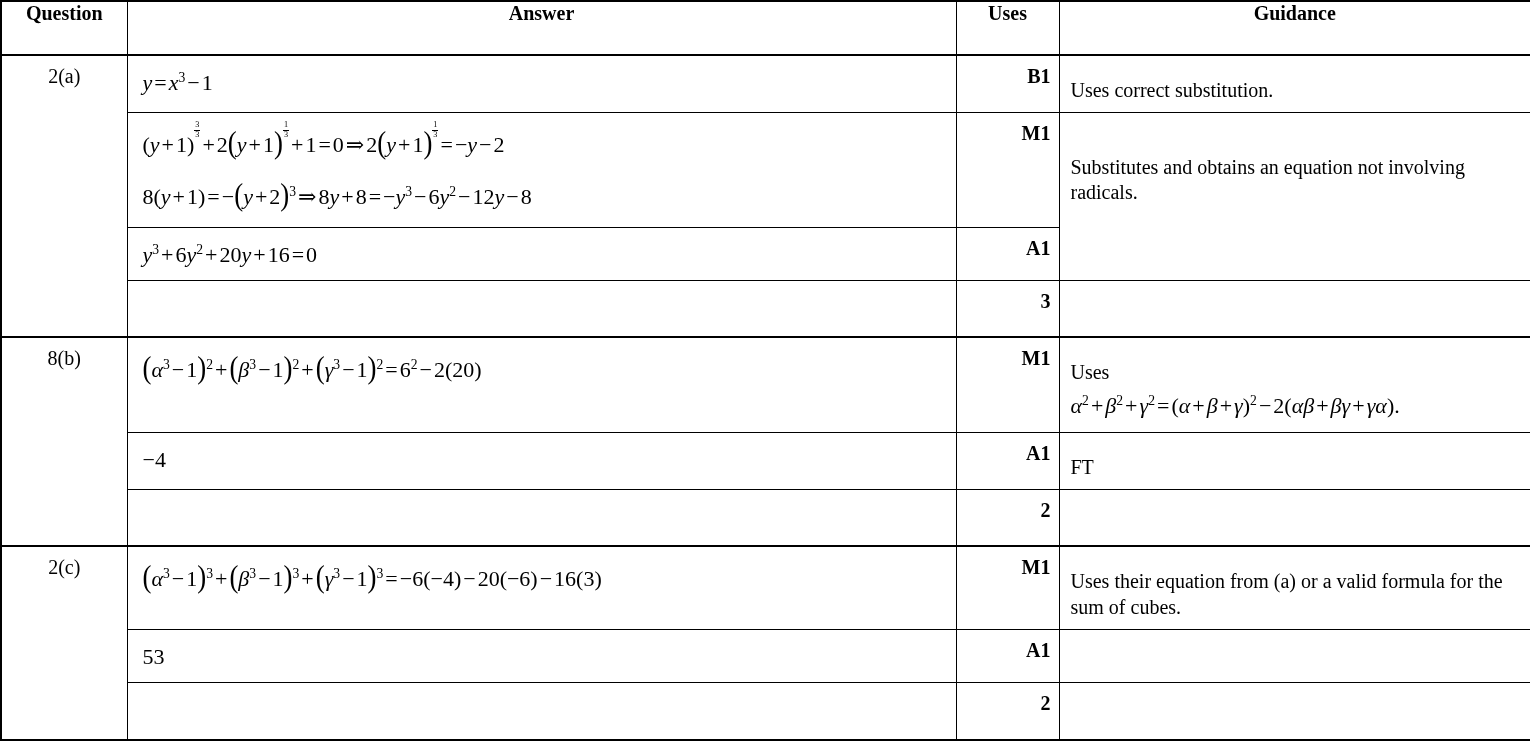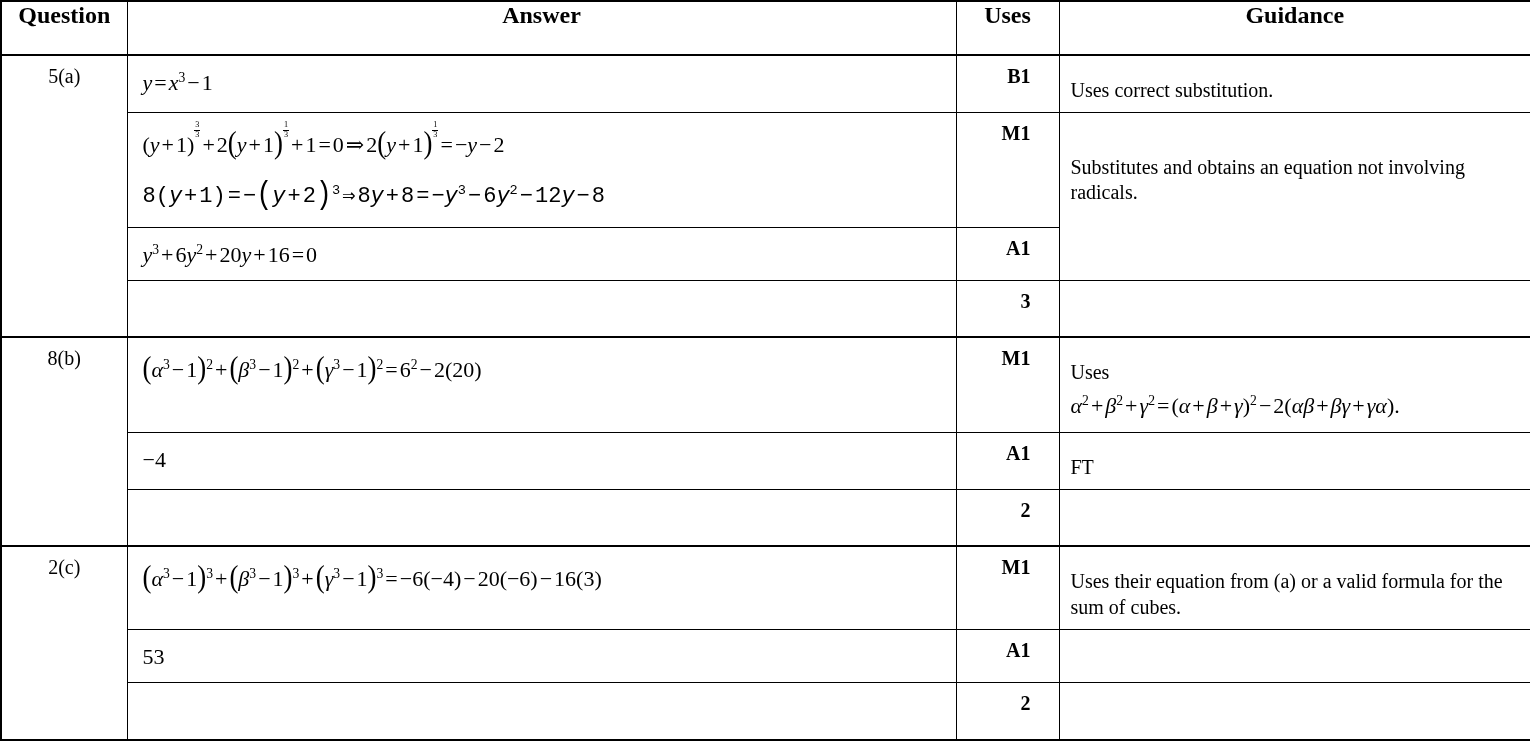--- a/index.html
+++ b/index.html
@@ -29,21 +29,21 @@
     vertical-align: top;
     background: #ffffff;
   }
   
   table.ms { border: 2px solid #000000; }
 
   
   thead th {
     background: #f2f2f2;
     font-weight: bold;
-    font-size: 24px;
+    font-size: 20px;
     text-align: center;
     vertical-align: middle;
     height: 52px;
     border-bottom: 2px solid #000000;
   }
 
   
   tr.group-start > td { border-top: 2px solid #000000; }
 
   .cell {
@@ -53,21 +53,21 @@
   td.q-cell .cell {
     text-align: center;
     font-size: 20px;
     padding-top: 9px;
   }
   td.marks-cell .cell {
     text-align: right;
     font-weight: bold;
     font-size: 20px;
     padding-top: 9px;
-    padding-right: 28px;
+    padding-right: 8px;
   }
   td.guid-cell .cell {
     font-size: 20px;
     line-height: 1.28;
     padding-left: 11px;
     padding-top: 22px;
   }
   td.ans-cell .cell {
     font-size: 21px;
     padding-left: 15px;
@@ -105,21 +105,21 @@
     border-top: 1px solid #000;
     padding: 0 1px;
   }
   .bigpar {
     display: inline-block;
     font-size: 1.22em;
     transform: scaleY(1.18);
     vertical-align: baseline;
   }
   .mline { display: block; }
-  .mline + .mline { margin-top: 11px; font-family: Liberation Mono, monospace; }
+  .mline + .mline { margin-top: 11px; }
   .guid-math { font-size: 22px; display: block; margin-top: 3px; }
 </style>
 </head>
 <body>
 
 <table class="ms">
   <colgroup>
     <col class="c-question">
     <col class="c-answer">
     <col class="c-marks">
@@ -130,21 +130,21 @@
       <th>Question</th>
       <th>Answer</th>
       <th>Uses</th>
       <th>Guidance</th>
     </tr>
   </thead>
   <tbody>
 
     <tr class="group-start">
       <td class="q-cell" rowspan="4">
-        <div class="cell">5(a)</div>
+        <div class="cell">2(a)</div>
       </td>
       <td class="ans-cell">
         <div class="cell">
           <span class="math mline"><span class="v">y</span><span class="op">=</span><span class="v">x</span><sup>3</sup><span class="op">−</span>1</span>
         </div>
       </td>
       <td class="marks-cell">
         <div class="cell">B1</div>
       </td>
       <td class="guid-cell">

